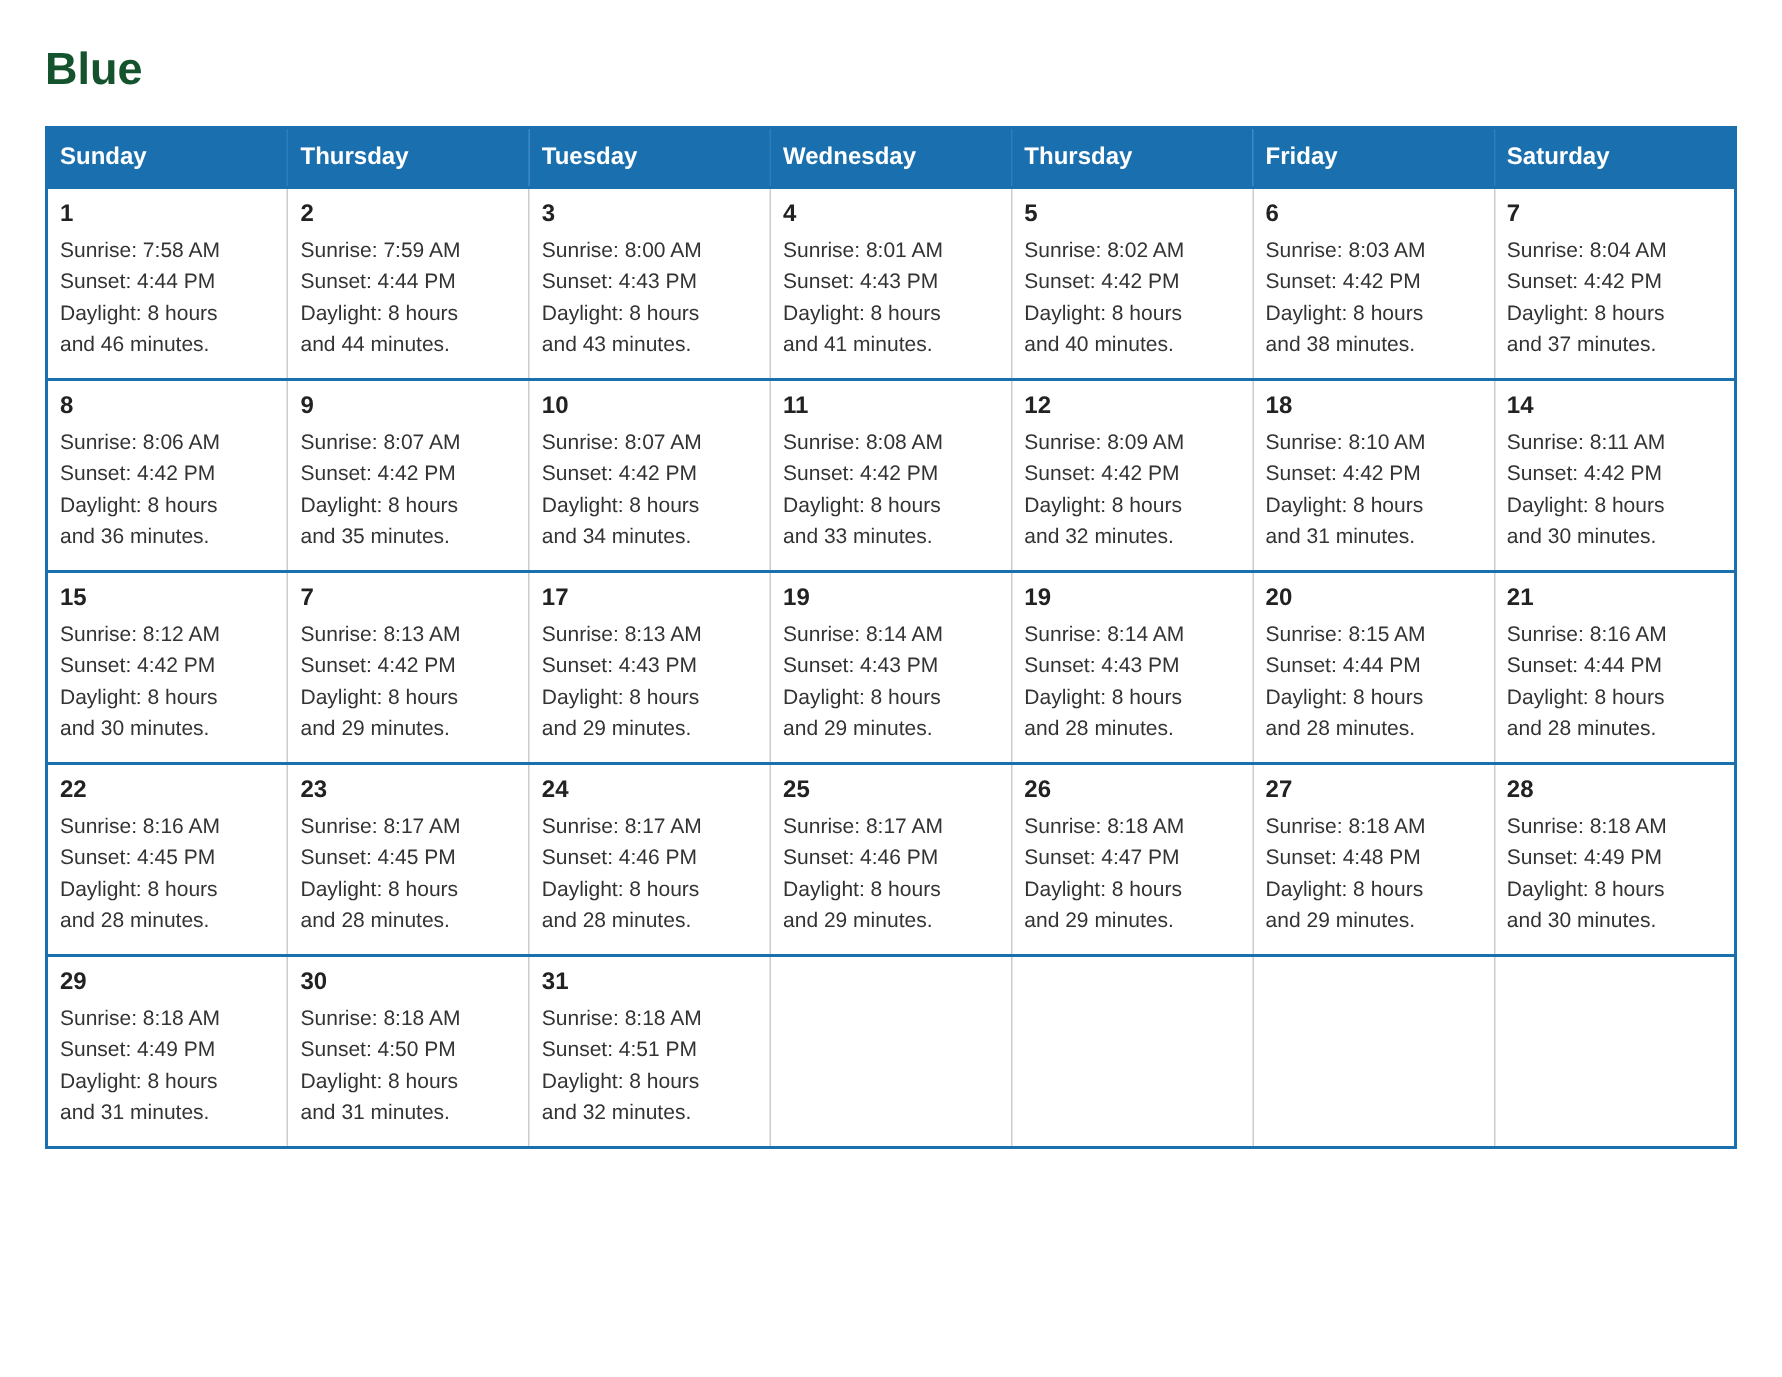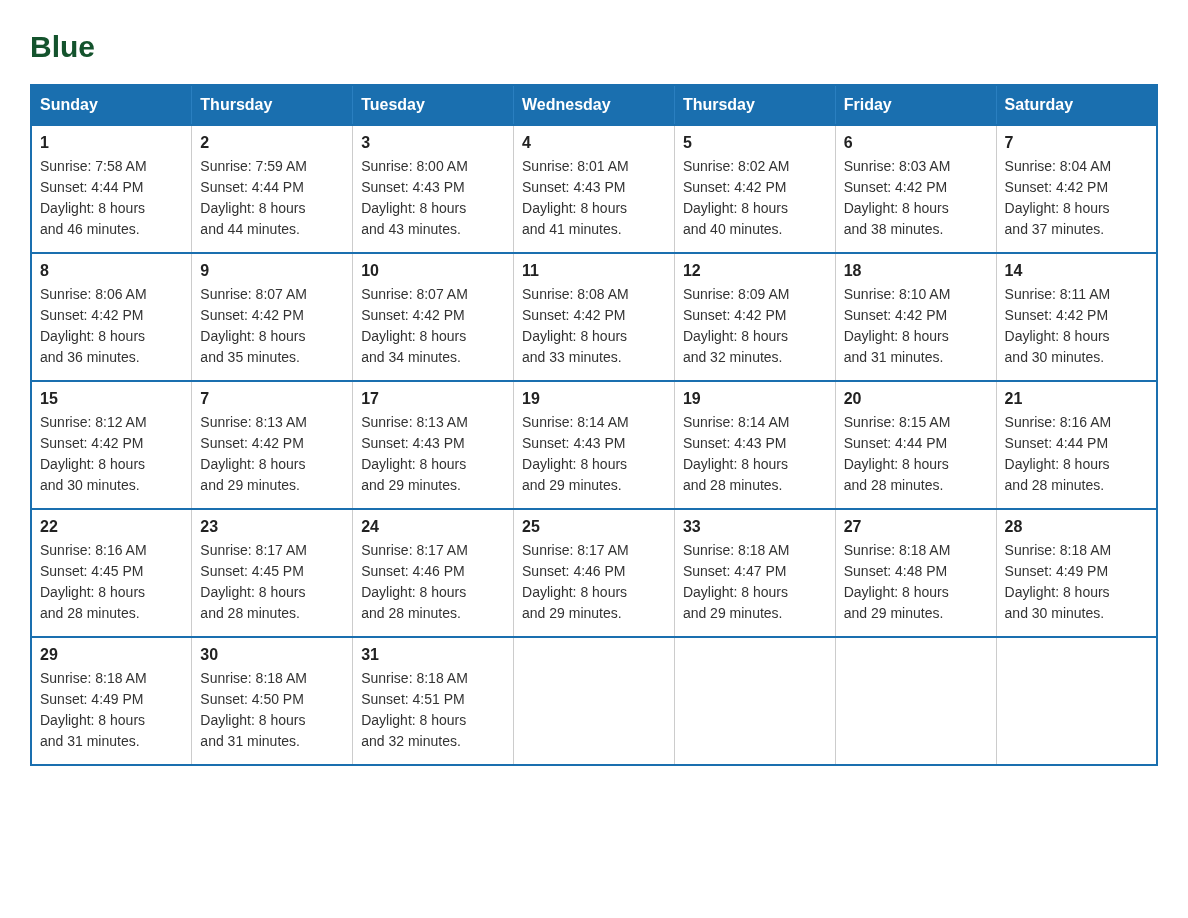--- a/index.html
+++ b/index.html
@@ -238,21 +238,21 @@
         </td>
         <td>
           <span class="day-num">24</span>
           <div class="day-info">Sunrise: 8:17 AM<br>Sunset: 4:46 PM<br>Daylight: 8 hours<br>and 28 minutes.</div>
         </td>
         <td>
           <span class="day-num">25</span>
           <div class="day-info">Sunrise: 8:17 AM<br>Sunset: 4:46 PM<br>Daylight: 8 hours<br>and 29 minutes.</div>
         </td>
         <td>
-          <span class="day-num">33</span>
+          <span class="day-num">26</span>
           <div class="day-info">Sunrise: 8:18 AM<br>Sunset: 4:47 PM<br>Daylight: 8 hours<br>and 29 minutes.</div>
         </td>
         <td>
           <span class="day-num">27</span>
           <div class="day-info">Sunrise: 8:18 AM<br>Sunset: 4:48 PM<br>Daylight: 8 hours<br>and 29 minutes.</div>
         </td>
         <td>
           <span class="day-num">28</span>
           <div class="day-info">Sunrise: 8:18 AM<br>Sunset: 4:49 PM<br>Daylight: 8 hours<br>and 30 minutes.</div>
         </td>

